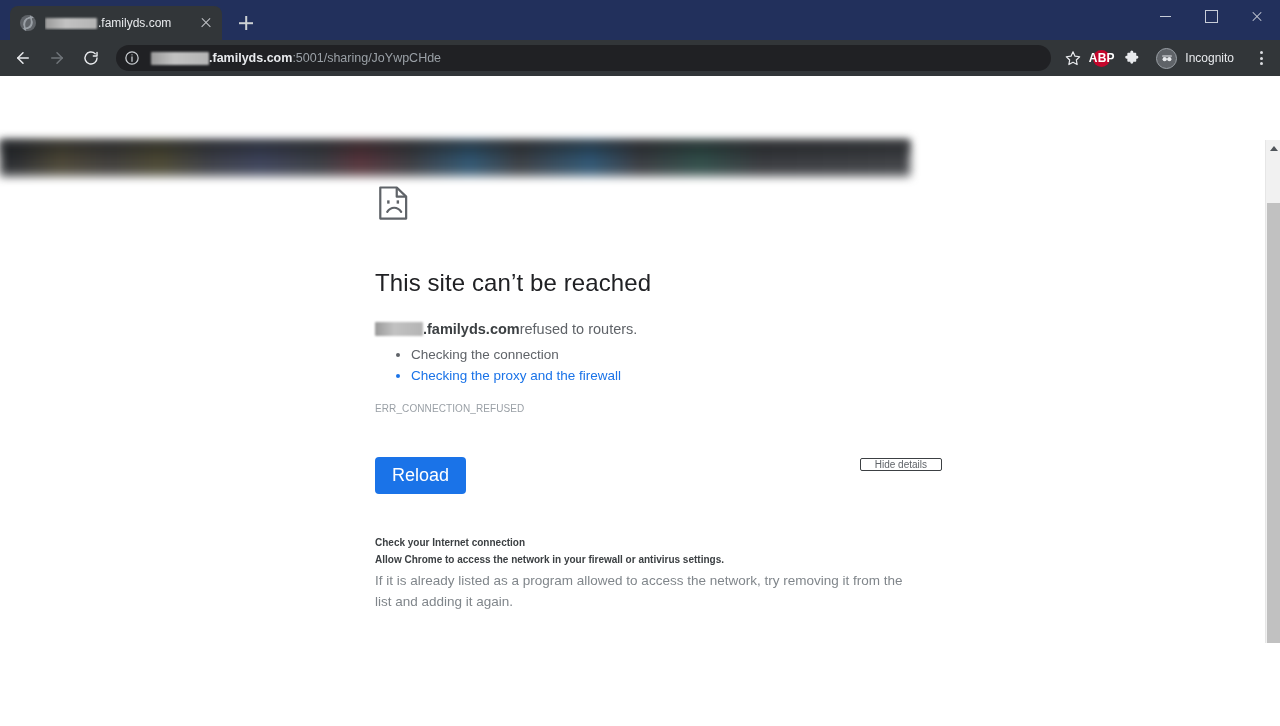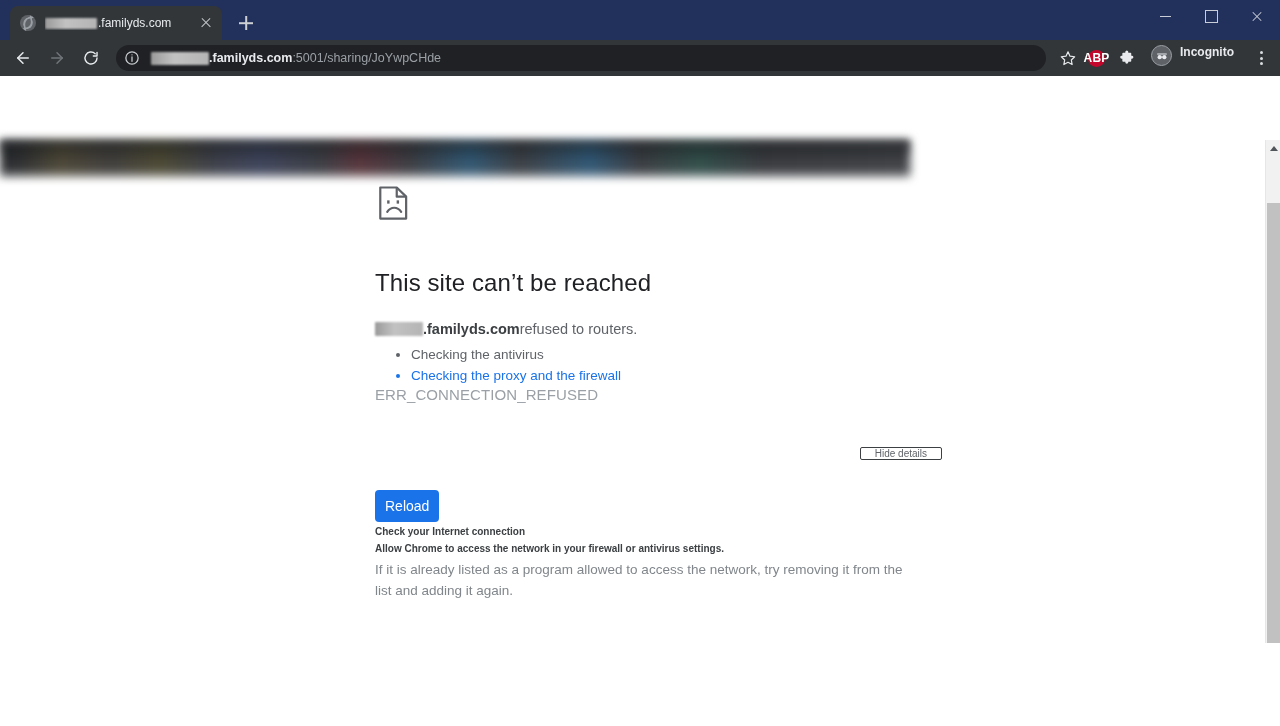--- a/index.html
+++ b/index.html
@@ -198,24 +198,24 @@
     align-items: center;
     justify-content: center;
     margin: 0 6px 0 4px;
     flex: 0 0 17px;
   }
 
   .incognito-chip {
     height: 26px;
     border-radius: 13px;
     display: flex;
+    align-items: center;
     padding: 0 11px 0 3px;
     margin-left: 5px;
     flex: 0 0 auto;
-    font-weight: bold;
   }
   .incog-avatar {
     width: 21px; height: 21px;
     border-radius: 50%;
     background: #5f6368;
     border: 1px solid #9aa0a6;
     display: flex; align-items: center; justify-content: center;
     flex: 0 0 21px;
   }
   .incog-label {
@@ -313,41 +313,41 @@
   }
   ul.try-list li {
     font-size: 13.5px;
     color: #5f6368;
     line-height: 21px;
   }
   ul.try-list li.link { color: #1a73e8; cursor: pointer; }
   ul.try-list li.link span { color: #1a73e8; }
 
   .errcode {
-    font-size: 15px;
+    margin-top: 17px;
+    font-size: 10px;
     color: #9aa0a6;
     letter-spacing: .1px;
   }
 
   .buttons {
     margin-top: 43px;
     position: relative;
     height: 34px;
   }
   .btn-reload {
     position: absolute; left: 0; top: 0;
     background: #1a73e8;
     color: #fff;
     border: none;
     border-radius: 4px;
-    font-size: 14px;
+    font-size: 18px;
     font-family: "Liberation Sans", sans-serif;
-    padding: 8px 10px;
+    padding: 8px 17px;
     cursor: pointer;
-    margin-top: 44px;
   }
   .btn-hide {
     position: absolute; right: -37px; top: 1px;
     background: #ffffff;
     color: #5f6368;
     border: 1px solid #3c4043;
     border-radius: 2px;
     font-size: 10px;
     font-family: "Liberation Sans", sans-serif;
     padding: 0 14px;
@@ -514,21 +514,21 @@
 
     <div class="err-sub">
       <span class="redact"></span>
       <span class="err-host">.familyds.com</span>
       <span> refused to routers.</span>
     </div>
 
 
     <ul class="try-list">
       <li>
-        <span>Checking the antivirus</span>
+        <span>Checking the connection</span>
       </li>
       <li class="link">
         <span>Checking the proxy and the firewall</span>
       </li>
     </ul>
 
     <div class="errcode">ERR_CONNECTION_REFUSED</div>
 
     <div class="buttons">
       <button class="btn-reload">Reload</button>

